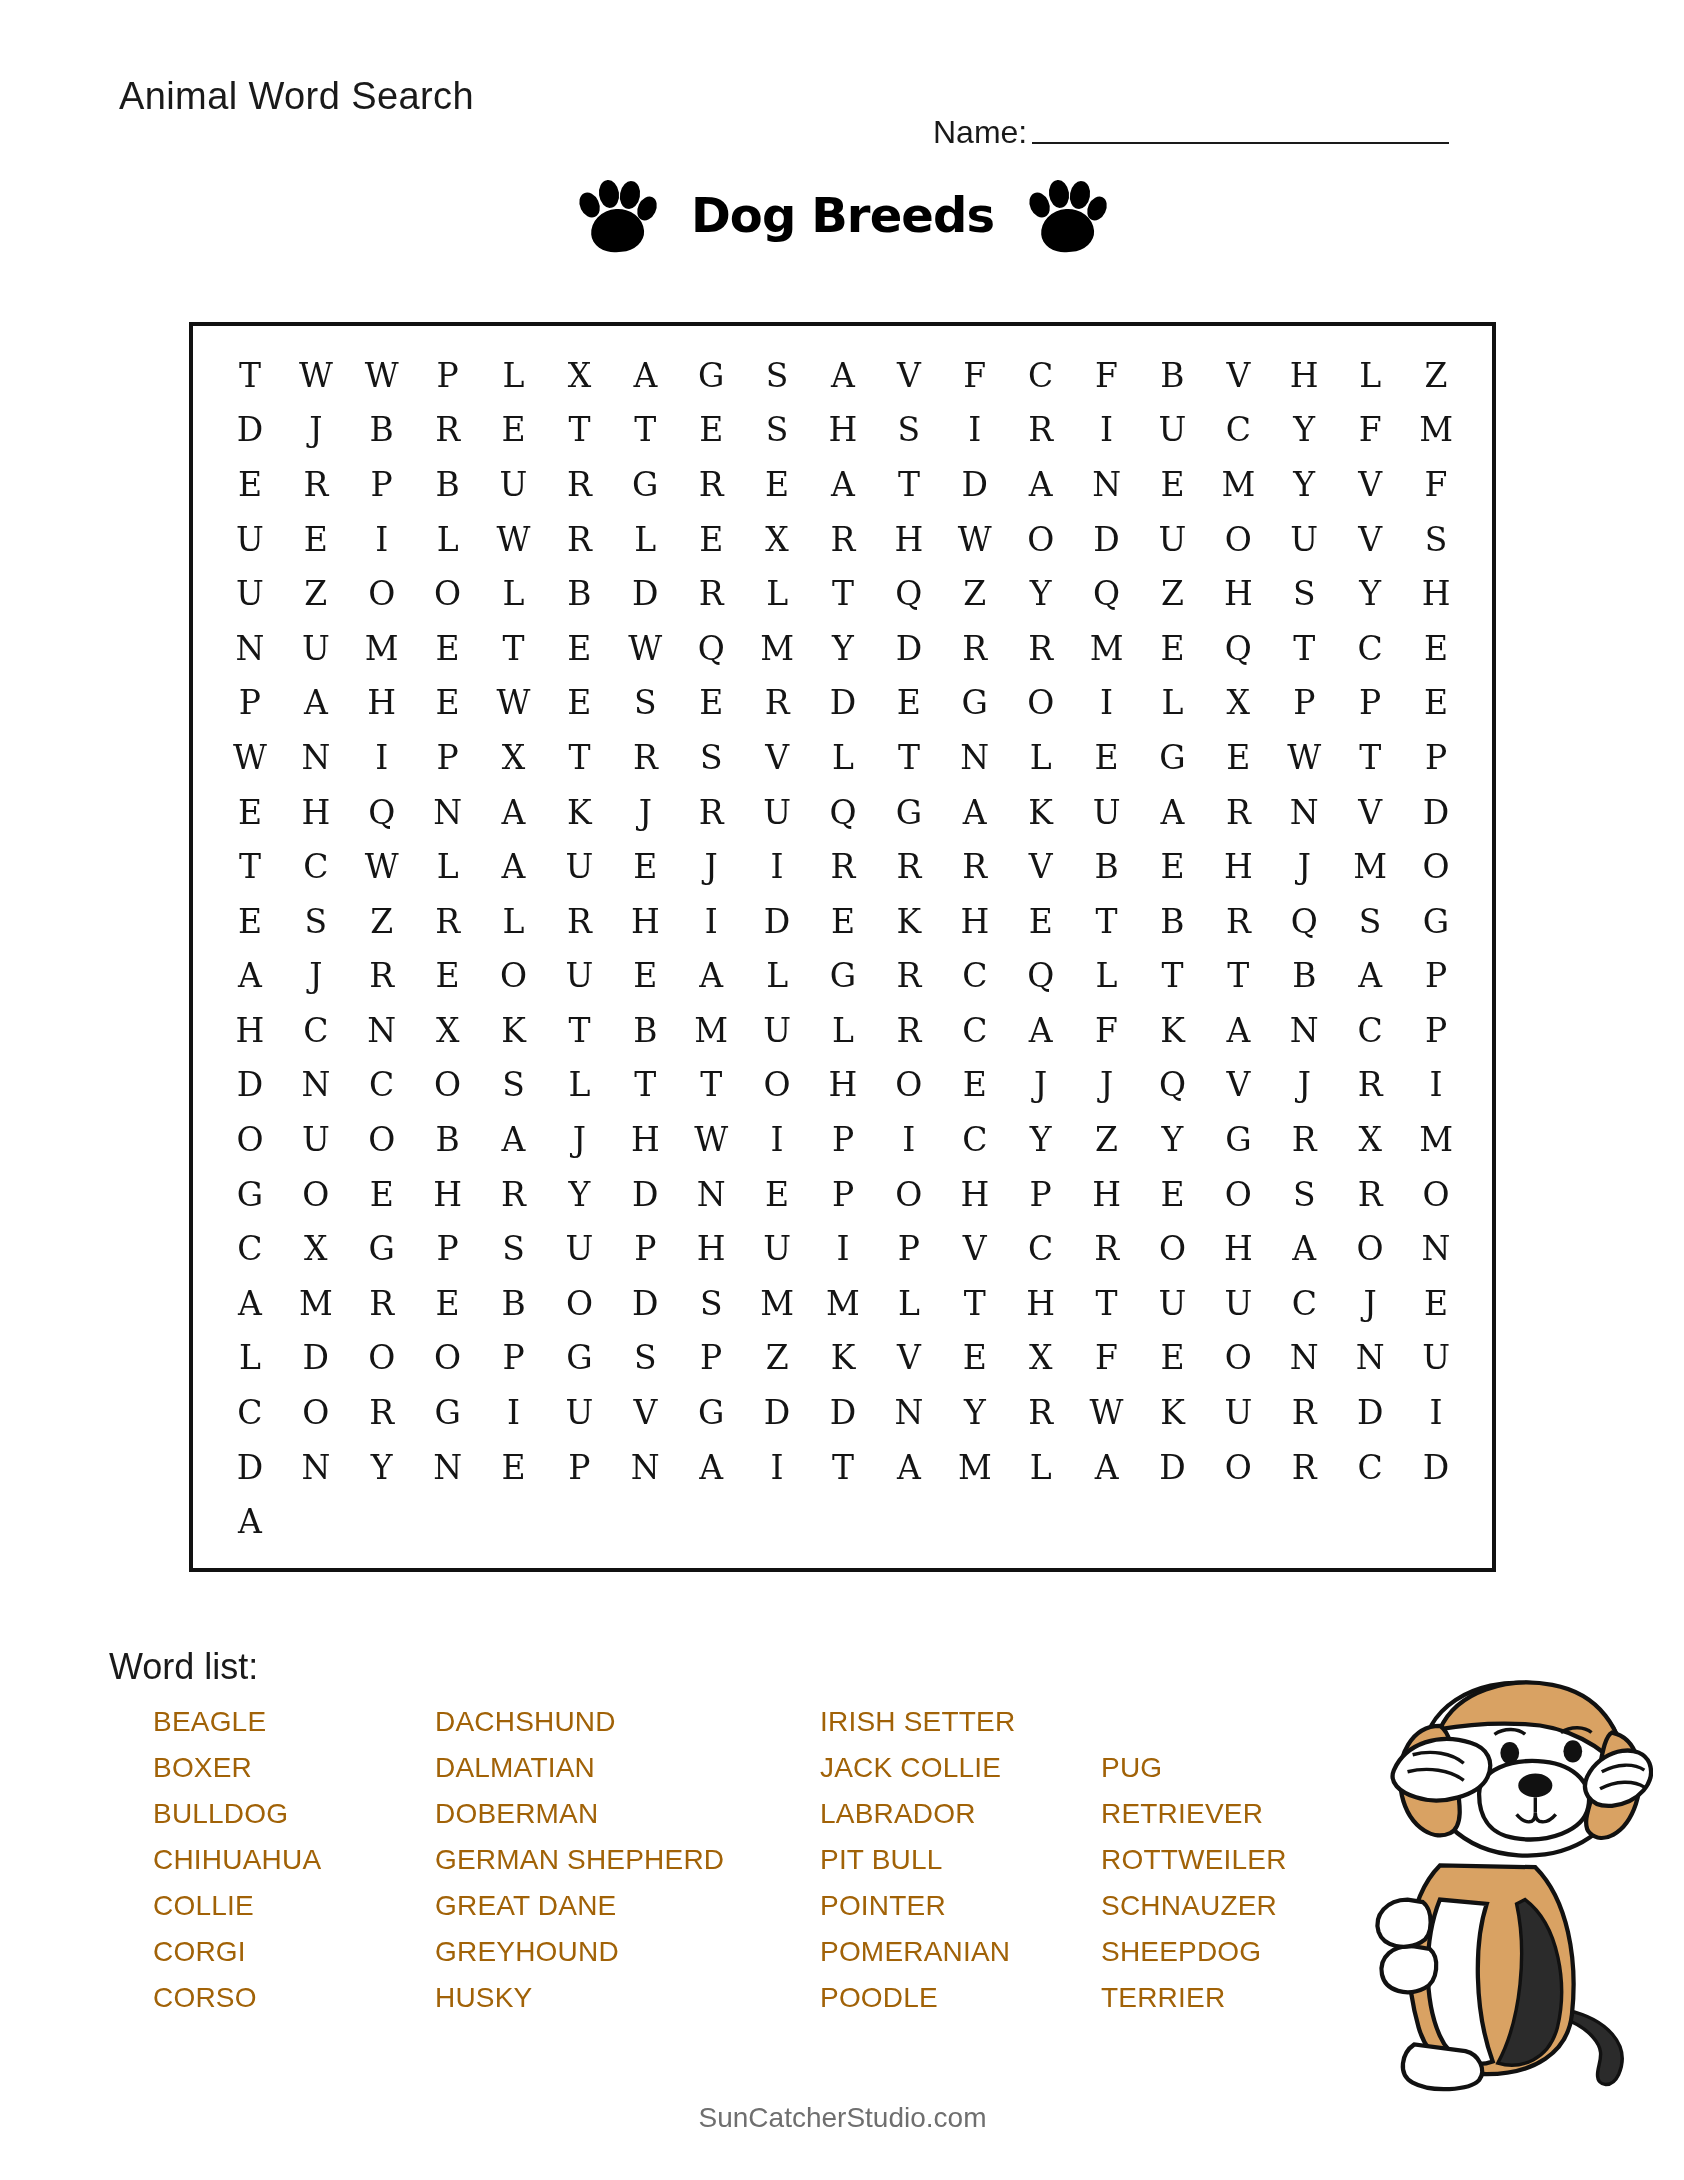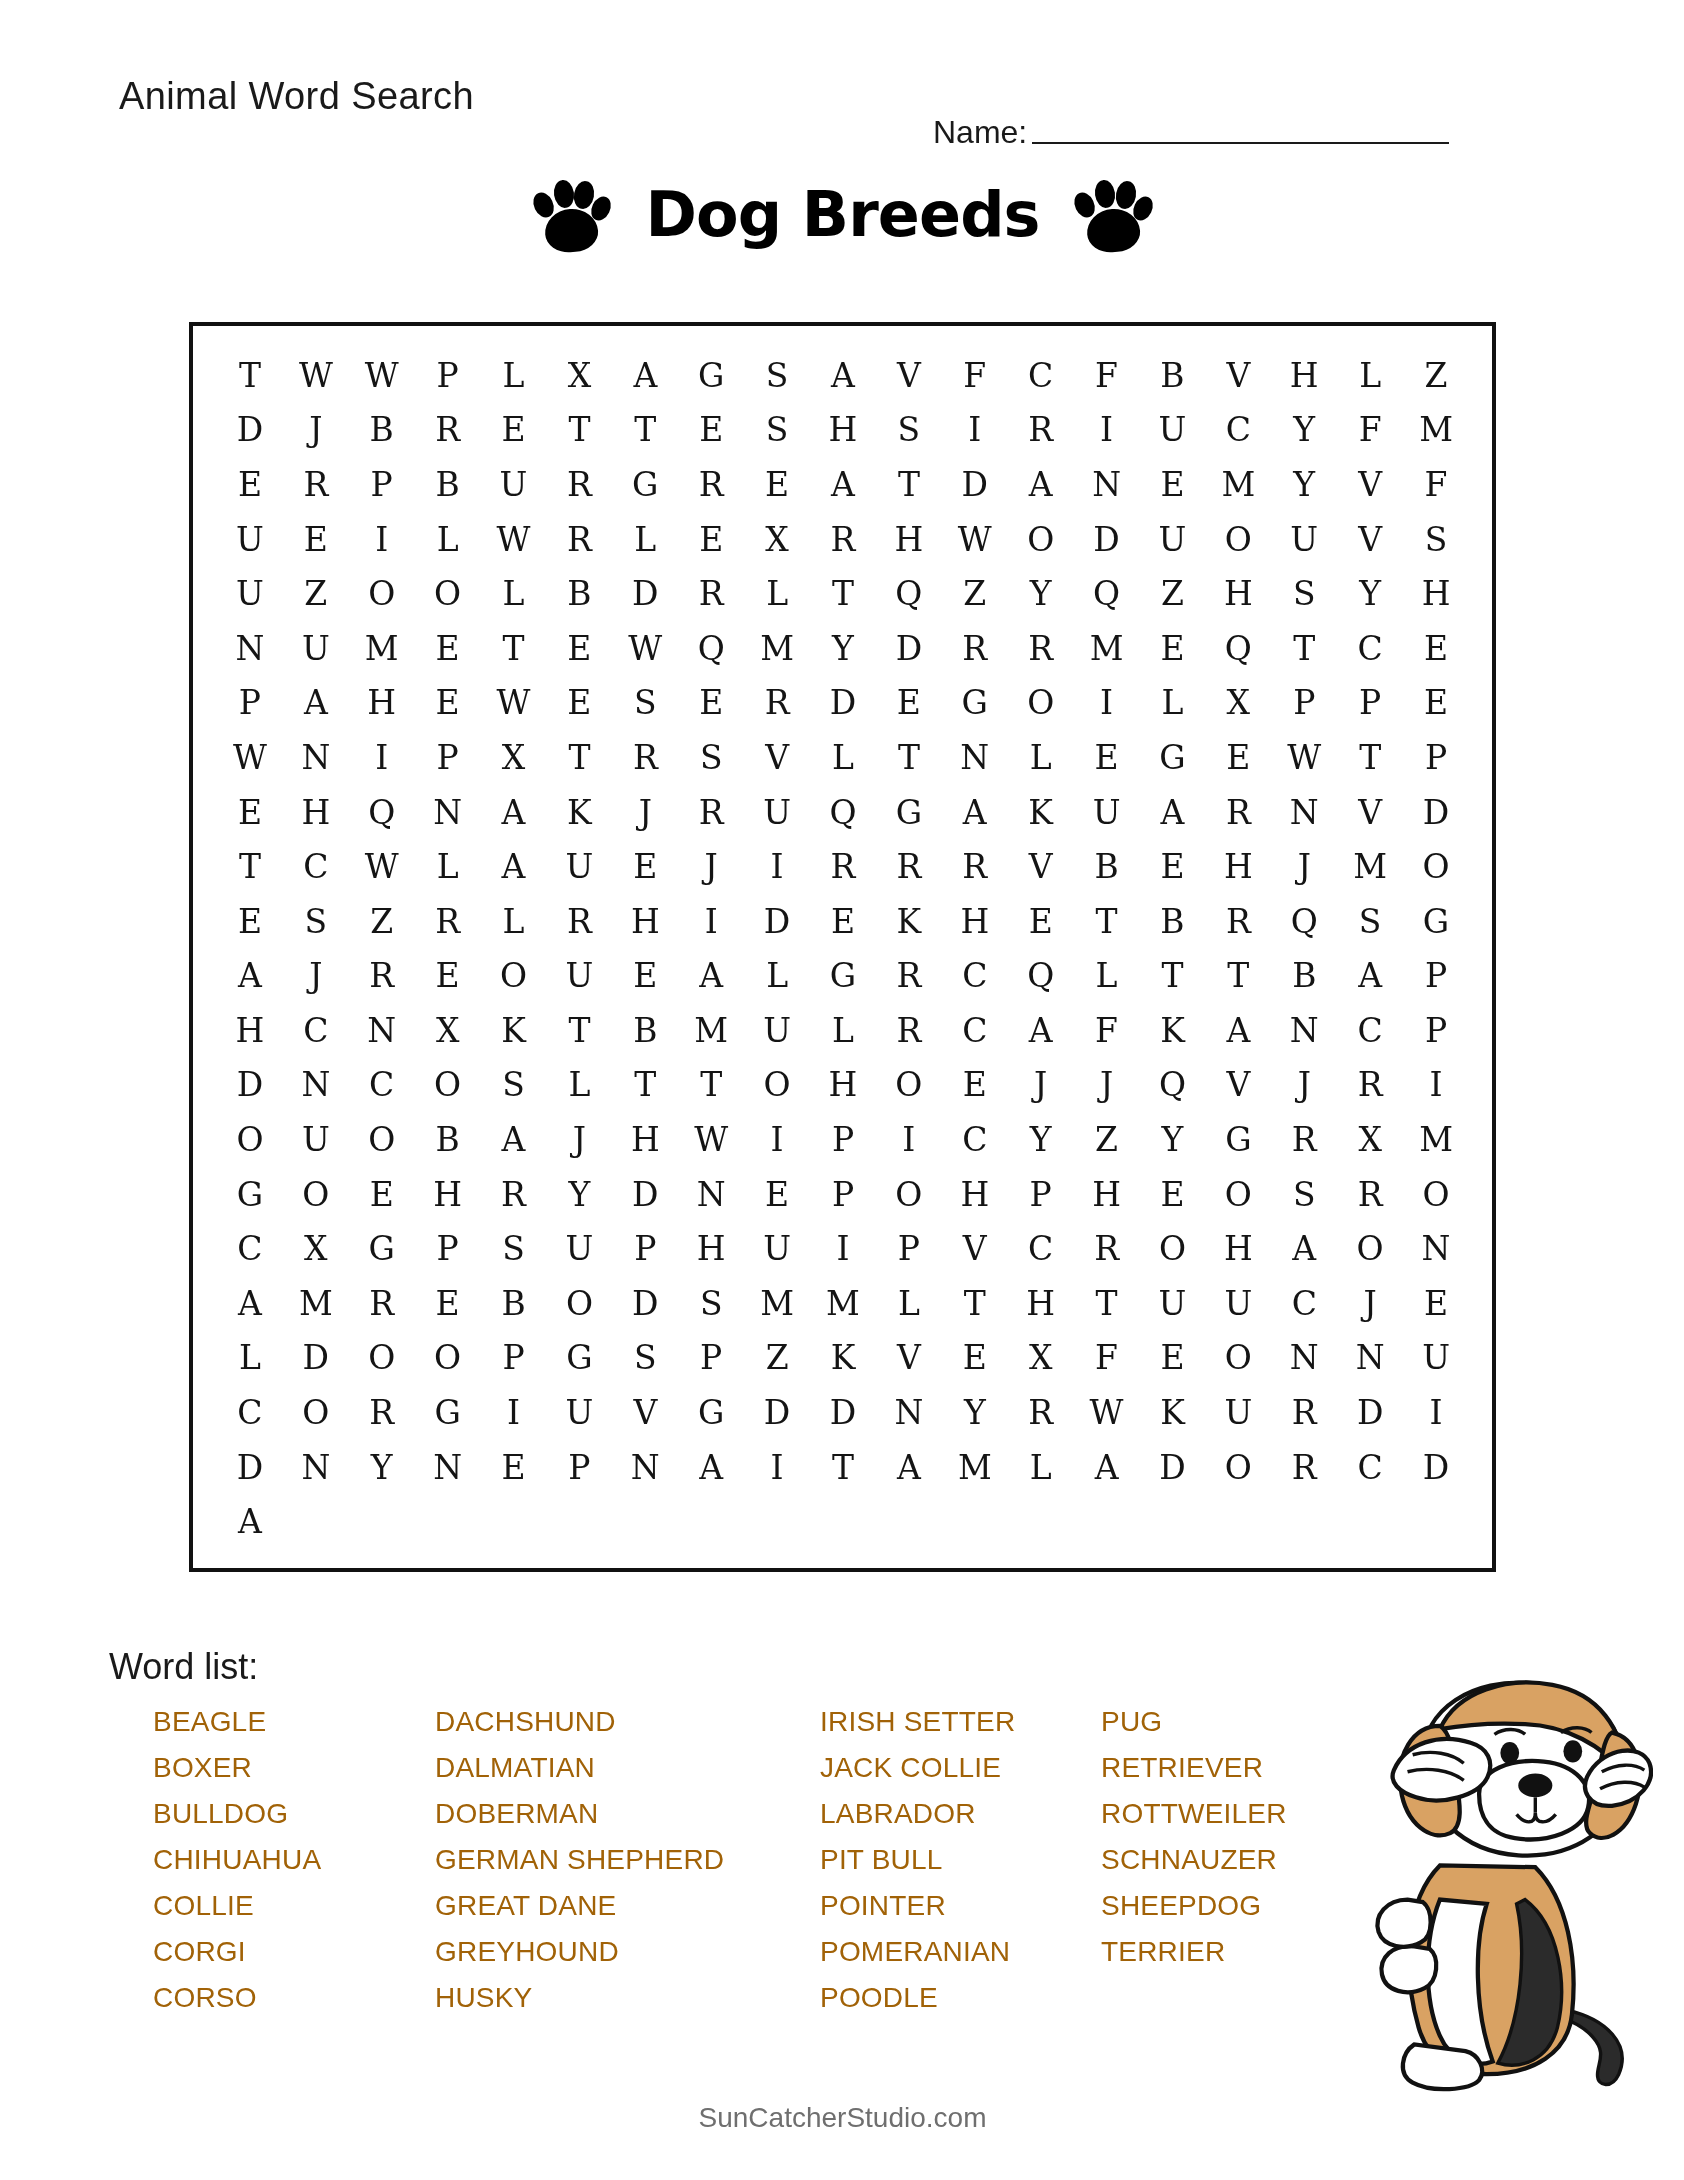--- a/index.html
+++ b/index.html
@@ -61,21 +61,21 @@
     top: 170px;
     left: 0;
     width: 100%;
     display: flex;
     align-items: center;
     justify-content: center;
     gap: 29px;
   }
   .puzzle-title {
     font-family: "DejaVu Sans", sans-serif;
-    font-size: 62px;
+    font-size: 48px;
     font-weight: bold;
     letter-spacing: -0.9px;
     color: #000000;
     line-height: 1;
   }
   .paw {
     width: 89px;
     height: 89px;
     position: relative;
     flex: 0 0 auto;
@@ -145,21 +145,21 @@
     display: flex;
     gap: 0;
   }
   .wl-col {
     display: flex;
     flex-direction: column;
   }
   .wl-col.c1 { width: 266px; }
   .wl-col.c2 { width: 385px; margin-left: 16px; }
   .wl-col.c3 { width: 281px; }
-  .wl-col.c4 { width: 281px; }
+  .wl-col.c4 { width: 281px; justify-content: flex-end; }
   .wl-item {
     font-size: 28px;
     letter-spacing: 0.2px;
     line-height: 46px;
     color: #a16207;
     white-space: nowrap;
   }
 
   
   .dog {

